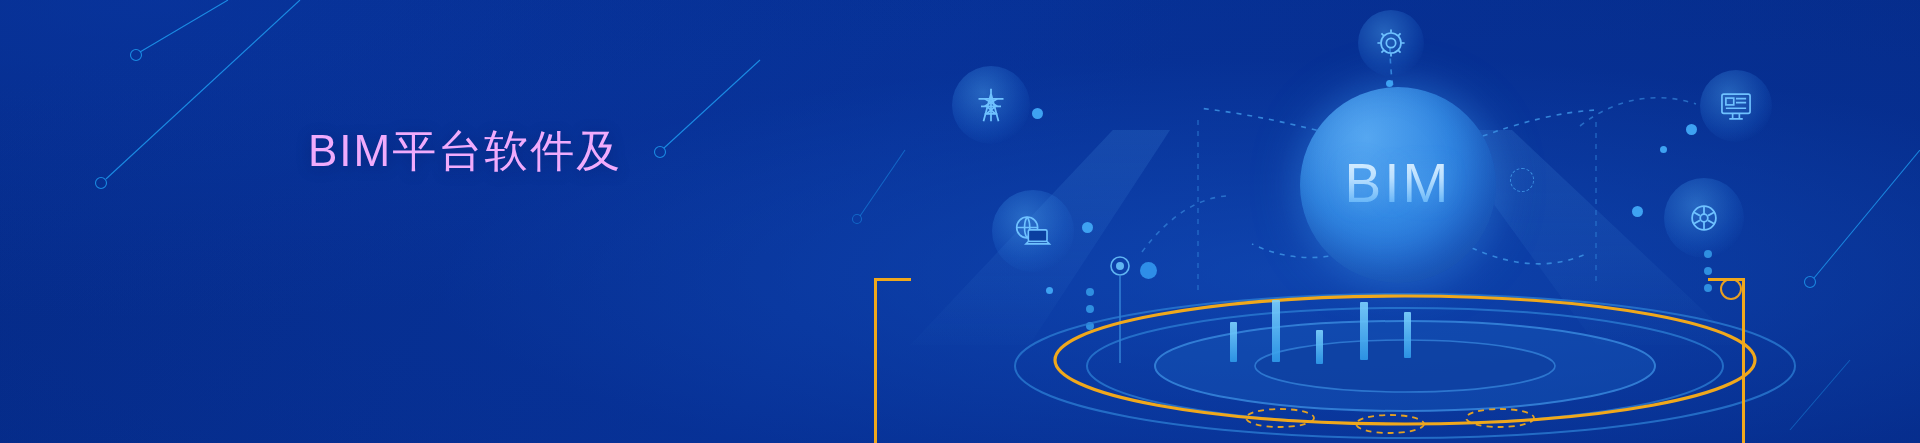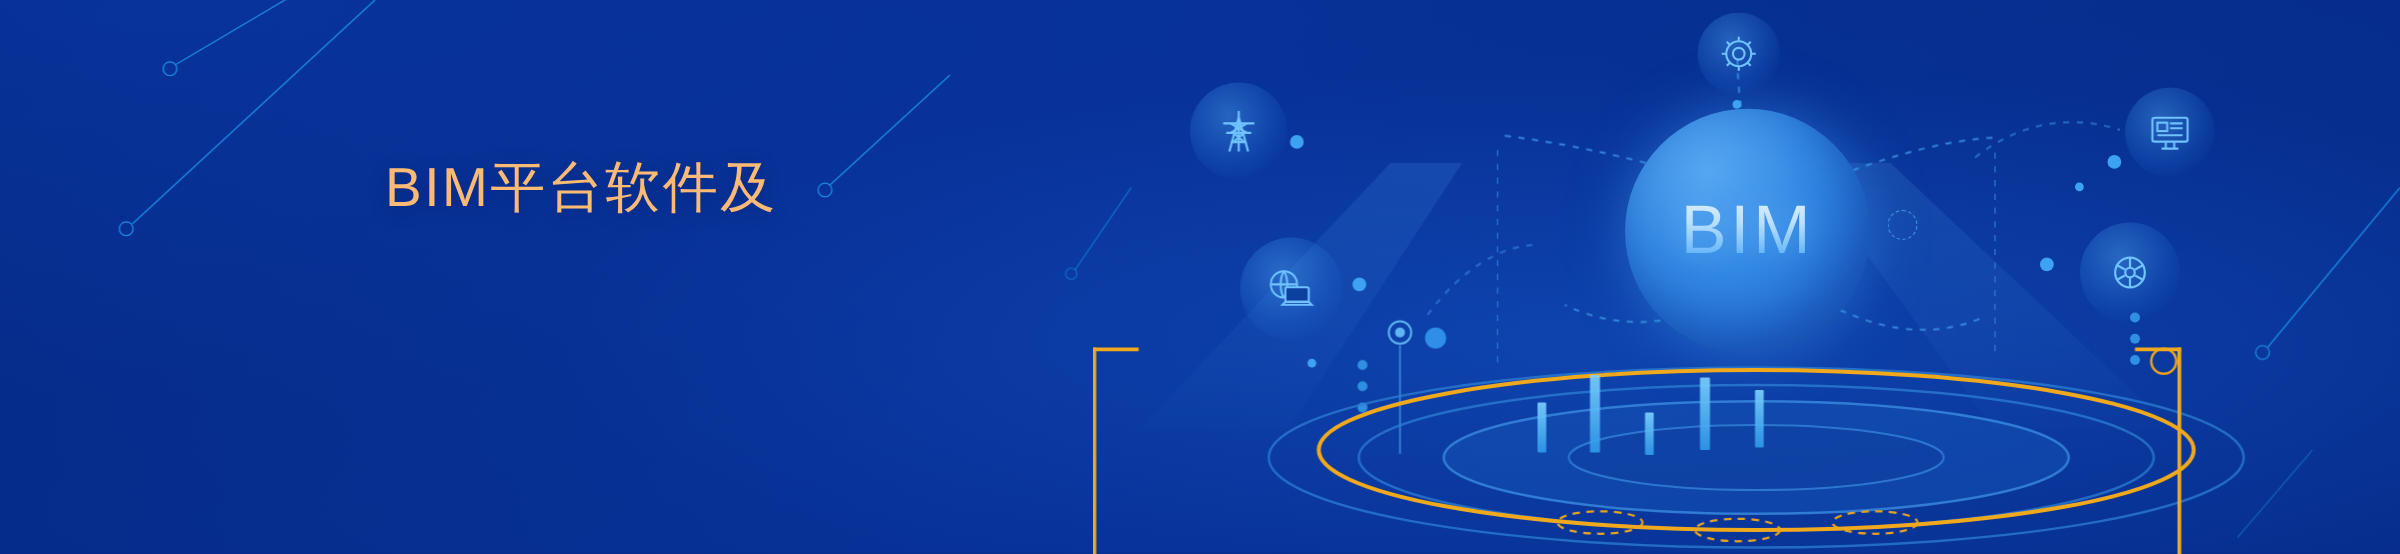--- a/index.html
+++ b/index.html
@@ -13,21 +13,21 @@
   .bg-layer{position:absolute;inset:0;}
   .bg-grad{
     background:
       radial-gradient(120% 130% at 68% 62%, rgba(22,86,200,.55) 0%, rgba(10,54,160,.25) 38%, rgba(6,45,142,0) 66%),
       radial-gradient(90% 120% at 8% 0%, rgba(10,58,170,.55) 0%, rgba(6,45,142,0) 60%),
       linear-gradient(120deg,#052a86 0%,#063094 45%,#052b88 100%);
   }
   
   .headline{
     position:absolute;left:308px;top:115px;
-    color:#fdba74;
+    color:#f0abfc;
     font-size:44px;
     line-height:72px;
     letter-spacing:2px;
     font-weight:400;
     white-space:nowrap;
     text-shadow:0 2px 14px rgba(0,20,80,.35);
   }
   .headline .ln{display:block;}
   
   .comet{position:absolute;}

